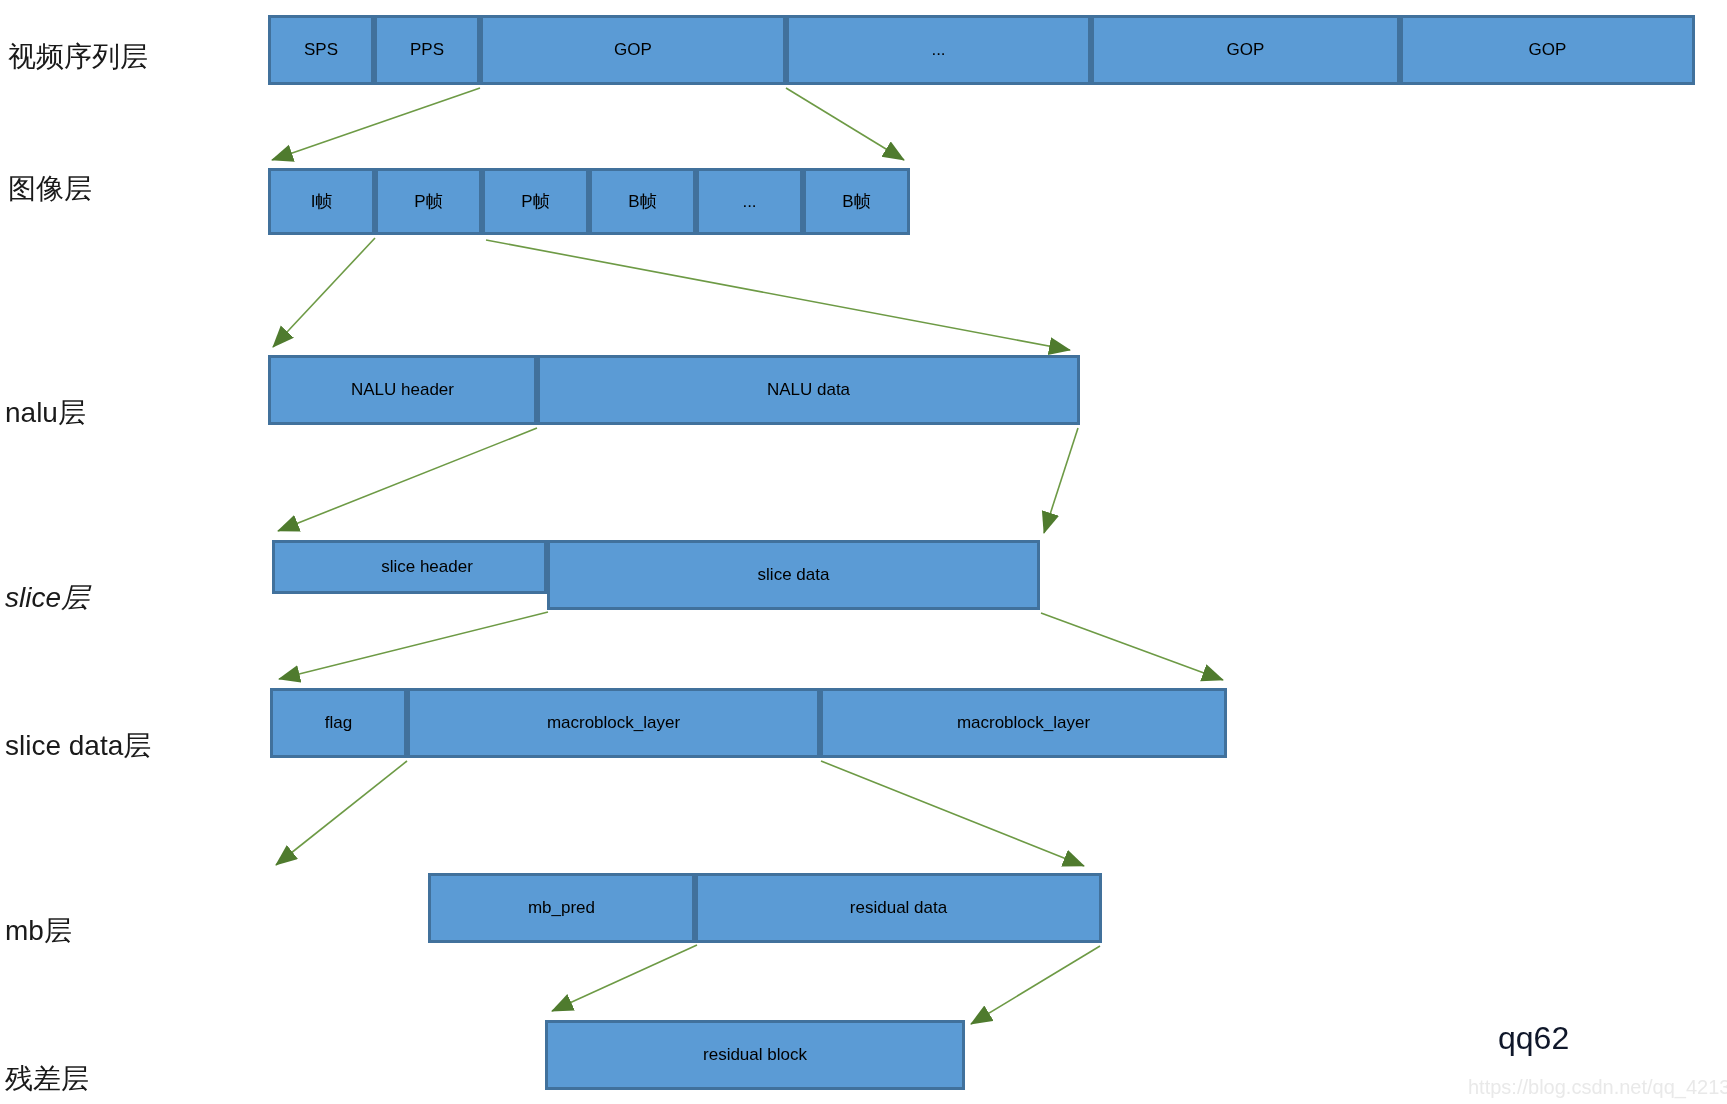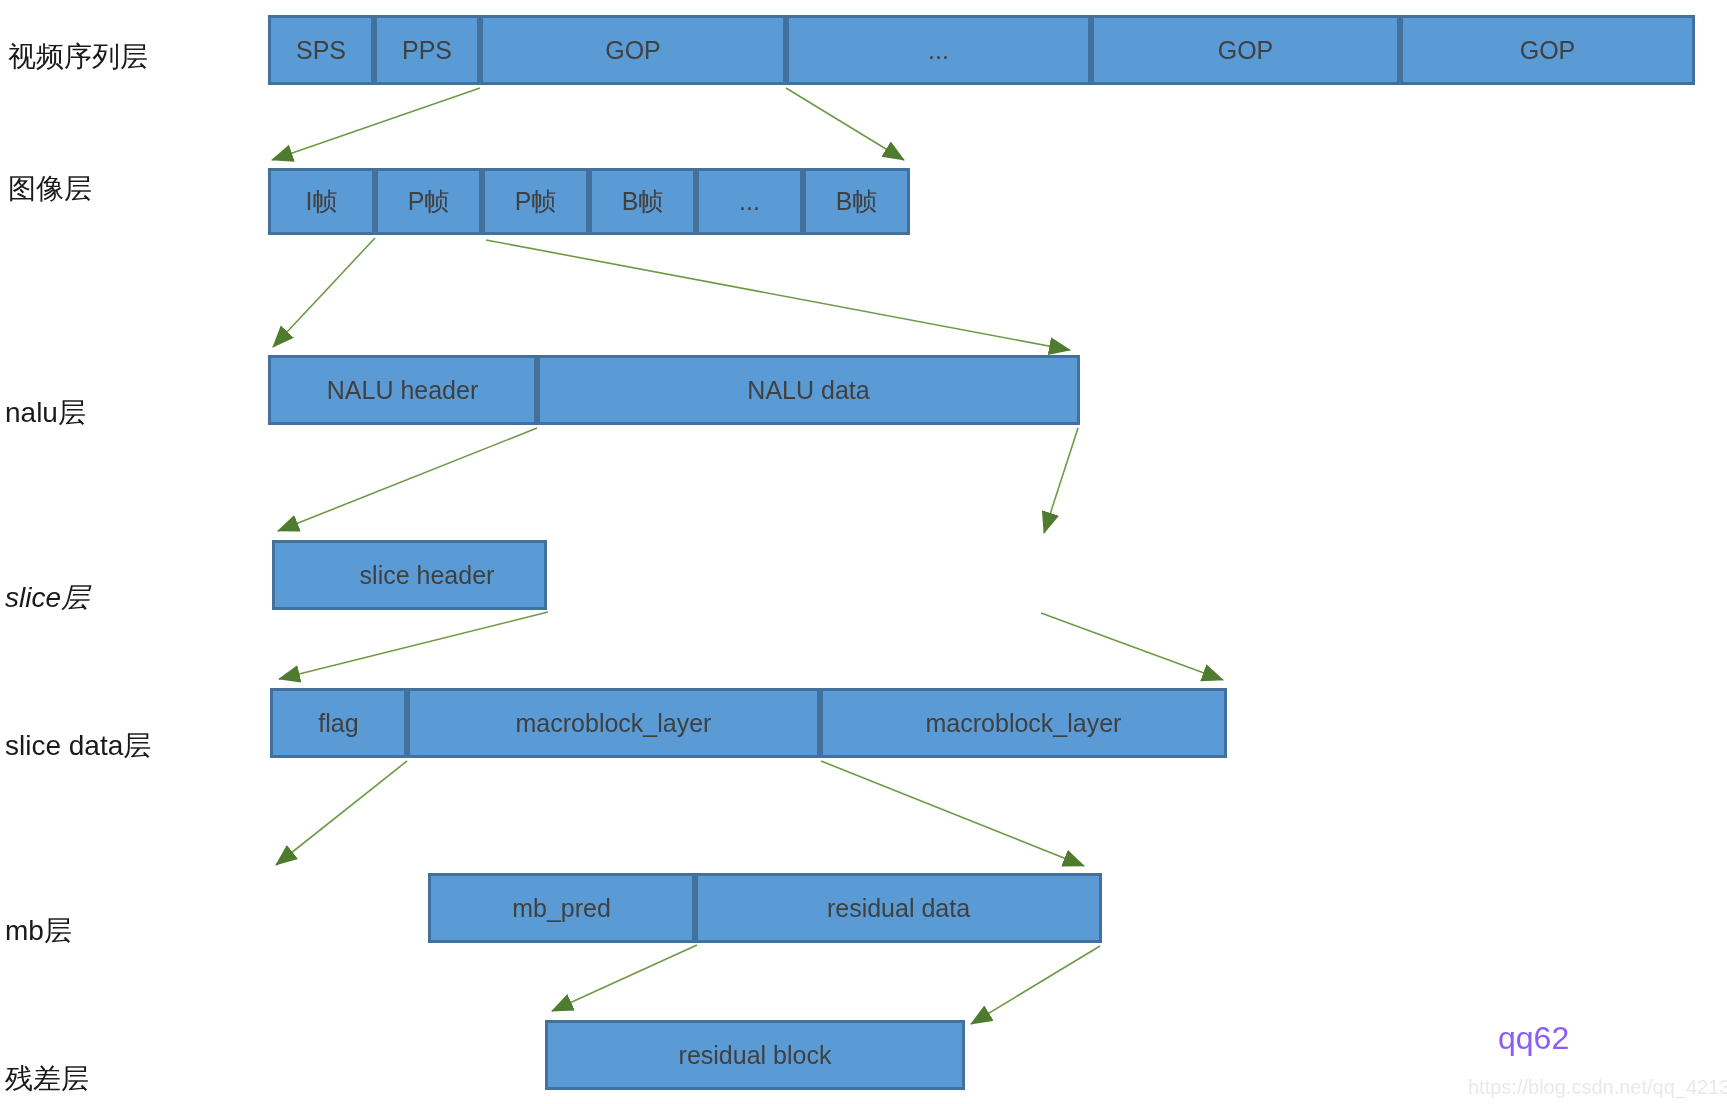--- a/index.html
+++ b/index.html
@@ -14,22 +14,22 @@
     position:absolute;
     font-size:28px;
     color:#1a1a1a;
     white-space:nowrap;
   }
   .box{
     position:absolute;
     background:#5b9bd5;
     border:3px solid #41719c;
     box-sizing:border-box;
-    color:#404040;
-    font-size:25px;
+    color:#000000;
+    font-size:17px;
     display:flex;
     align-items:center;
     justify-content:center;
     text-align:center;
     white-space:nowrap;
   }
   #arrow-overlay{
     position:absolute;
     left:0;top:0;
     width:1727px;height:1104px;
@@ -37,21 +37,21 @@
     z-index:5;
   }
   #arrow-overlay line{
     stroke:#6d9a45;
     stroke-width:1.6;
   }
   .wm-author{
     position:absolute;
     left:1498px;top:1020px;
     font-size:32px;
-    color:#8b5cf6;
+    color:#0f172a;
   }
   .wm-url{
     position:absolute;
     left:1468px;top:1076px;
     font-size:20px;
     color:#e9e9e9;
     white-space:nowrap;
   }
 </style>
 </head>
@@ -77,21 +77,22 @@
   <div class="box" style="left:268px;top:168px;width:107px;height:67px;">I帧</div>
   <div class="box" style="left:375px;top:168px;width:107px;height:67px;">P帧</div>
   <div class="box" style="left:482px;top:168px;width:107px;height:67px;">P帧</div>
   <div class="box" style="left:589px;top:168px;width:107px;height:67px;">B帧</div>
   <div class="box" style="left:696px;top:168px;width:107px;height:67px;">...</div>
   <div class="box" style="left:803px;top:168px;width:107px;height:67px;">B帧</div>
 
   <div class="box" style="left:268px;top:355px;width:269px;height:70px;">NALU header</div>
   <div class="box" style="left:537px;top:355px;width:543px;height:70px;">NALU data</div>
 
-  <div class="box" style="left:272px;top:540px;width:275px;height:70px;padding-left:35px;">slice header</div>
+  <div class="box" style="left:272px;top:540px;width:275px;height:54px;padding-left:35px;">slice header</div>
+  <div class="box" style="left:547px;top:540px;width:493px;height:70px;">slice data</div>
 
   <div class="box" style="left:270px;top:688px;width:137px;height:70px;">flag</div>
   <div class="box" style="left:407px;top:688px;width:413px;height:70px;">macroblock_layer</div>
   <div class="box" style="left:820px;top:688px;width:407px;height:70px;">macroblock_layer</div>
 
   <div class="box" style="left:695px;top:873px;width:407px;height:70px;">residual data</div>
   <div class="box" style="left:428px;top:873px;width:267px;height:70px;">mb_pred</div>
 
   <div class="box" style="left:545px;top:1020px;width:420px;height:70px;">residual block</div>
 

